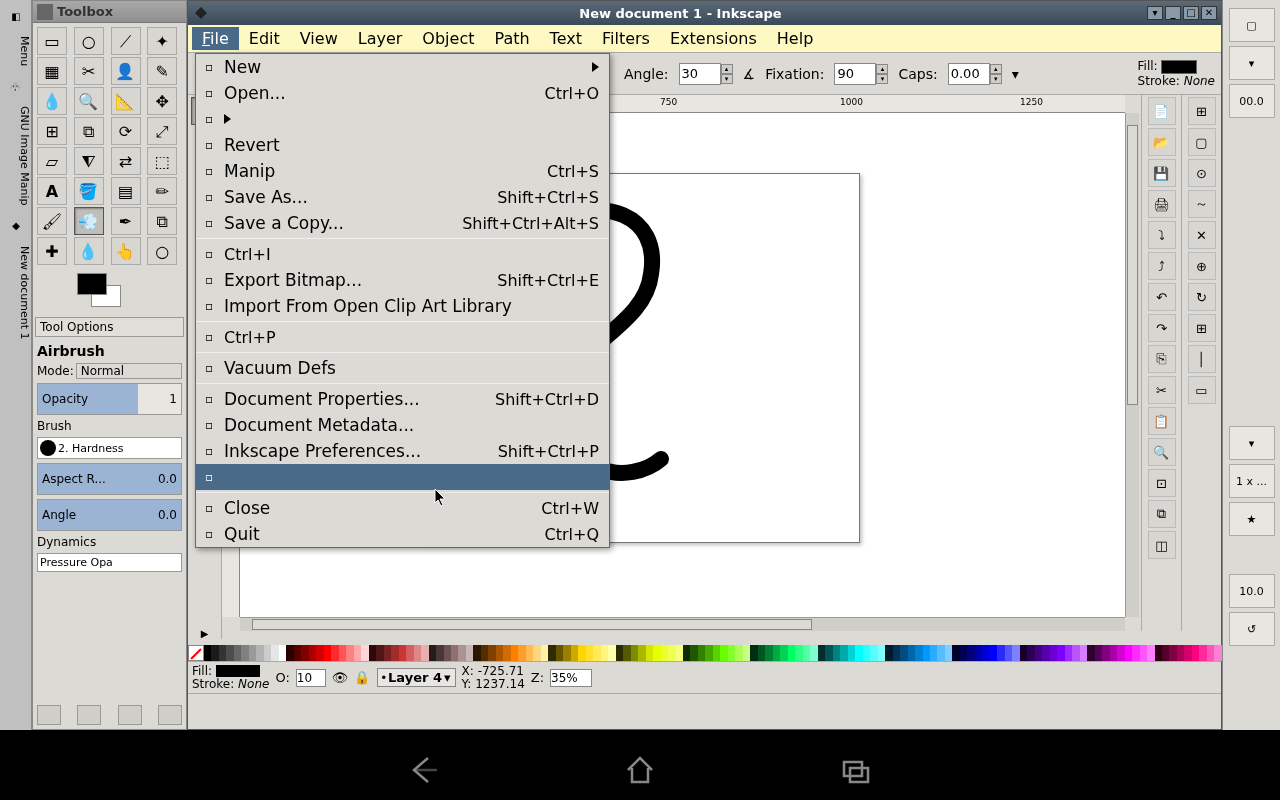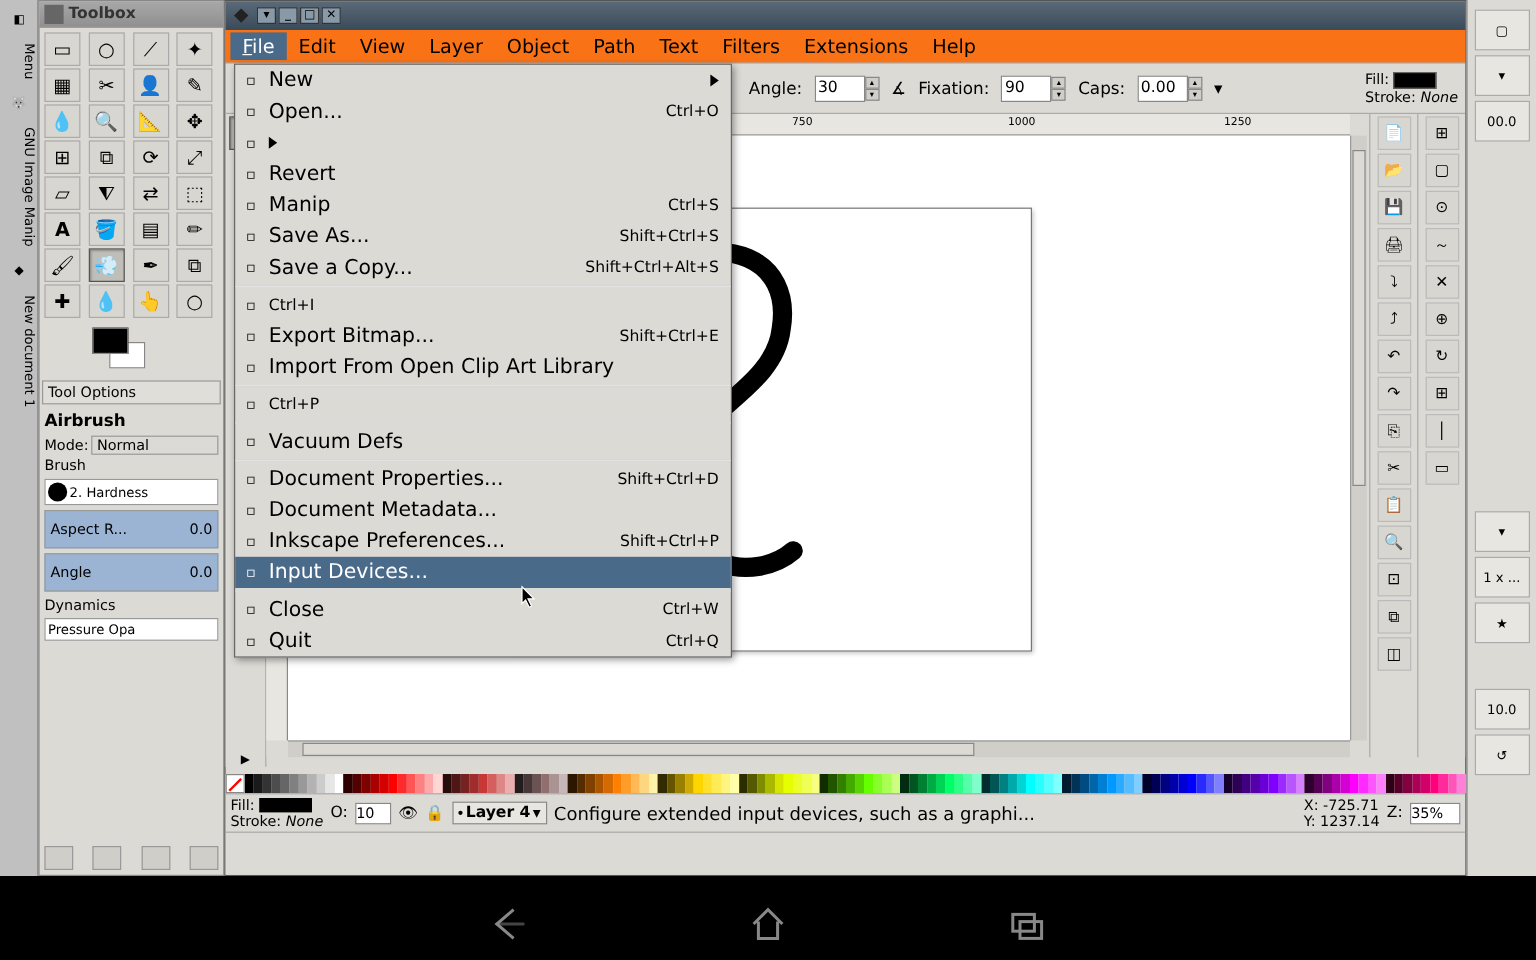--- a/index.html
+++ b/index.html
@@ -36,32 +36,32 @@
 .bottom-icons .bi { width: 24px; height: 20px; border: 1px solid #999; background: #d0cec8; }
 
 
 .inkscape { position: absolute; left: 187px; top: 0; width: 1035px; height: 730px; background: #dcdad5; border: 1px solid #555; }
 .ink-titlebar { height: 24px; background: linear-gradient(#5a6a78, #3a4a58); display: flex; align-items: center; color: #fff; font-size: 13px; font-weight: bold; position: relative; }
 .ink-titlebar .diamond { width: 14px; height: 14px; margin: 0 6px; }
 .ink-titlebar .title-text { flex: 1; text-align: center; }
 .ink-titlebar .winbtns { display: flex; gap: 2px; padding-right: 4px; }
 .ink-titlebar .winbtns div { width: 16px; height: 14px; background: #8899a8; border: 1px solid #333; font-size: 10px; text-align: center; line-height: 12px; color: #000; }
 
-.menubar { height: 28px; background: #f97316; display: flex; align-items: center; padding: 0 4px; border-bottom: 1px solid #aaa; font-size: 16px; font-family: serif; }
+.menubar { height: 28px; background: #fef9c3; display: flex; align-items: center; padding: 0 4px; border-bottom: 1px solid #aaa; font-size: 16px; font-family: serif; }
 .menubar .menu-item { padding: 2px 10px; }
 .menubar .menu-item.open { background: #4a6a8a; color: #fff; }
 .menubar .menu-item u { text-decoration: underline; }
 
 
 .dropdown { position: absolute; left: 7px; top: 52px; width: 415px; background: #dcdad5; border: 1px solid #666; box-shadow: 2px 2px 6px rgba(0,0,0,0.4); z-index: 100; font-family: serif; }
 .dropdown .dd-item { display: flex; align-items: center; padding: 2px 10px 2px 4px; font-size: 17px; height: 26px; }
 .dropdown .dd-item.highlight { background: #4a6a8a; color: #fff; }
 .dropdown .dd-icon { width: 18px; height: 18px; margin-right: 6px; flex-shrink: 0; display: flex; align-items: center; justify-content: center; font-size: 12px; }
 .dropdown .dd-label { flex: 1; }
-.dropdown .dd-accel { font-size: 13px; }
+.dropdown .dd-accel { font-size: 16px; }
 .dropdown .dd-arrow { font-size: 10px; }
 .dropdown .dd-sep { height: 1px; background: #aaa; margin: 2px 0; border-bottom: 1px solid #eee; }
 
 
 .ink-toolbar { height: 42px; background: #dcdad5; border-bottom: 1px solid #aaa; display: flex; align-items: center; padding: 0 6px; gap: 10px; font-size: 14px; }
 .ink-toolbar input { width: 42px; height: 22px; font-size: 13px; border: 1px solid #888; padding: 0 2px; }
 .ink-toolbar .spinbox { display: inline-flex; align-items: center; }
 .ink-toolbar .spinbtns { display: flex; flex-direction: column; }
 .ink-toolbar .spinbtns div { width: 12px; height: 10px; border: 1px solid #888; background: #d0cec8; font-size: 7px; text-align: center; line-height: 8px; }
 .fill-stroke-info { margin-left: auto; font-size: 12px; line-height: 14px; }
@@ -172,20 +172,24 @@
     <div class="fg"></div>
     <div class="bg"></div>
   </div>
   <div class="tool-opts-head">Tool Options</div>
   <div class="tool-opts">
     <div class="title">Airbrush</div>
     <div class="row">
       <span>Mode:</span>
       <span style="border:1px solid #999; padding:0 4px; flex:1;">Normal</span>
     </div>
+    <div class="slider-row">
+      <span>Opacity</span>
+      <span>1</span>
+    </div>
     <div style="font-size:12px;">Brush</div>
     <div class="brush-box">
       <span style="width:16px;height:16px;background:#000;border-radius:50%;display:inline-block;"></span>
       <span>2. Hardness</span>
     </div>
     <div class="field-row">
       <span>Aspect R...</span>
       <span>0.0</span>
     </div>
     <div class="field-row">
@@ -203,20 +207,21 @@
     <div class="bi"></div>
     <div class="bi"></div>
   </div>
 </div>
 
 <div class="inkscape">
   <div class="ink-titlebar">
     <svg class="diamond" viewBox="0 0 14 14">
         <polygon points="7,1 13,7 7,13 1,7" fill="#222"></polygon>
       </svg>
+    <div class="title-text">New document 1 - Inkscape</div>
     <div class="winbtns">
       <div>▾</div>
       <div>_</div>
       <div>□</div>
       <div>✕</div>
     </div>
   </div>
 
   <div class="menubar">
     <div class="menu-item open"><u>F</u>ile</div>
@@ -337,21 +342,20 @@
         <div class="dd-label">Document Metadata...</div>
         <div class="dd-accel"></div>
       </div>
       <div class="dd-item">
         <div class="dd-icon">▫</div>
         <div class="dd-label">Inkscape Preferences...</div>
         <div class="dd-accel">Shift+Ctrl+P</div>
       </div>
       <div class="dd-item highlight">
         <div class="dd-icon">▫</div>
-        <div class="dd-label">Input Devices...</div>
         <div class="dd-accel"></div>
       </div>
       <div class="dd-sep"></div>
       <div class="dd-item">
         <div class="dd-icon">▫</div>
         <div class="dd-label">Close</div>
         <div class="dd-accel">Ctrl+W</div>
       </div>
       <div class="dd-item">
         <div class="dd-icon">▫</div>
@@ -565,21 +569,20 @@
       <div><span>Fill:</span> <span class="fs-sw"></span></div>
       <div><span>Stroke:</span> <i>None</i></div>
     </div>
     <span>O:</span>
     <input value="10" style="">
     <span>👁</span>
     <span>🔒</span>
     <div class="layer-sel">
       •<b>Layer 4</b> ▾
     </div>
-    <div class="hint">Configure extended input devices, such as a graphi...</div>
     <div class="coords">
       <div><span>X:</span> <span>-725.71</span></div>
       <div><span>Y:</span> <span>1237.14</span></div>
     </div>
     <span>Z:</span>
     <input style="width: 42px;" value="35%">
   </div>
   <div class="status2"></div>
 </div>
 

